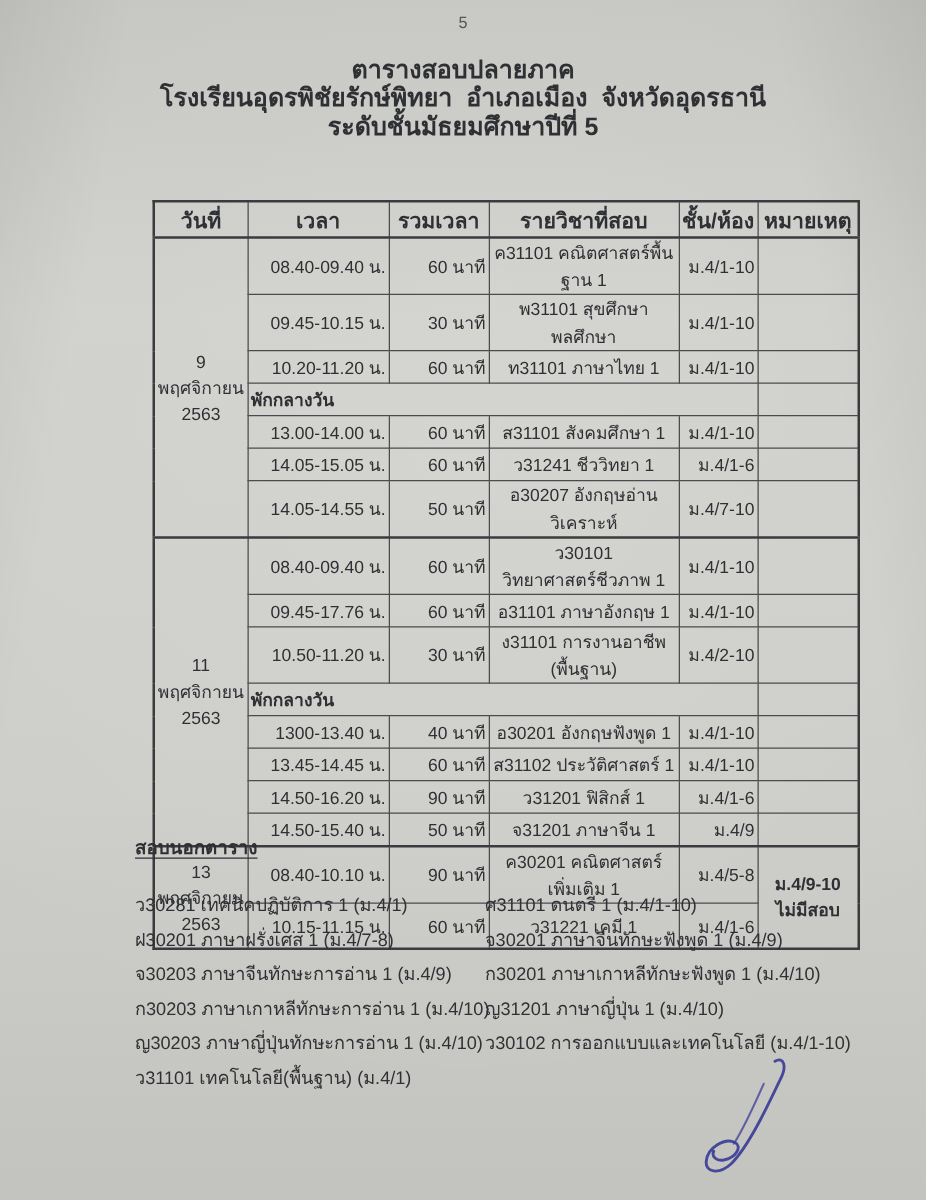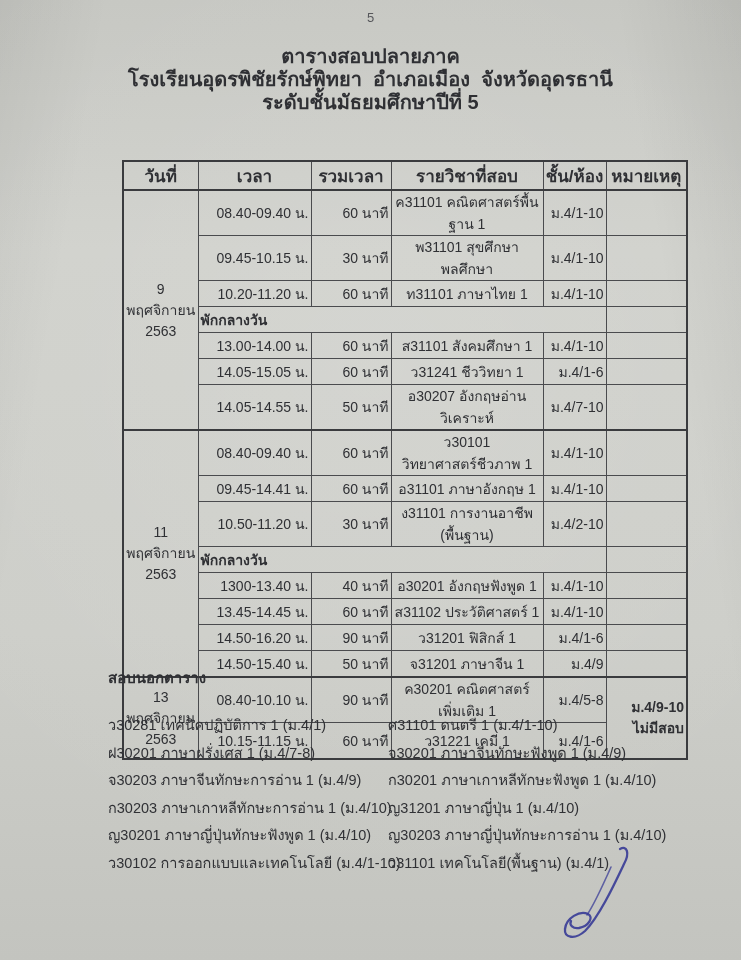--- a/index.html
+++ b/index.html
@@ -29,24 +29,24 @@
   .exam-table thead tr{border-bottom:2px solid #3a3b3e;}
   .exam-table th{height:25px;font-size:17px;font-weight:700;text-align:center;}
   .exam-table tbody{border-bottom:2.5px solid #3a3b3e;}
   .exam-table tbody:last-child{border-bottom:none;}
   .exam-table td{height:25px;}
   .exam-table tbody.g3 td{height:35px;}
   .date-cell{text-align:center;line-height:21px;}
   .time-cell,.dur-cell,.class-cell{text-align:right;}
   .subj-cell{text-align:center;padding-left:8px;}
   .lunch-cell{text-align:left;font-weight:700;height:26px;}
-  .note-text{text-align:right;padding-left:7px;font-size:14px;line-height:21px;font-weight:600;margin-left:35px;}
+  .note-text{text-align:center;padding-left:7px;font-size:14px;line-height:21px;font-weight:600;margin-left:35px;}
 
   .outside-section{position:absolute;left:108px;top:666px;width:540px;}
-  .outside-title{font-size:15px;font-weight:700;
+  .outside-title{font-size:15px;font-weight:700;text-decoration:underline;
     text-underline-offset:3px;margin-bottom:24px;color:#2f3034;}
   .outside-grid{display:grid;grid-template-columns:280px auto;}
   .outside-grid .cell{font-size:14.5px;height:27.5px;line-height:22px;
     white-space:nowrap;color:#303135;}
 
   .signature{position:absolute;left:523px;top:845px;}
 </style>
 </head>
 <body>
 
@@ -139,21 +139,21 @@
             <div>พฤศจิกายน</div>
             <div>2563</div>
           </td>
           <td class="time-cell">08.40-09.40 น.</td>
           <td class="dur-cell">60 นาที</td>
           <td class="subj-cell">ว30101 วิทยาศาสตร์ชีวภาพ 1</td>
           <td class="class-cell">ม.4/1-10</td>
           <td class="note-cell"></td>
         </tr>
         <tr>
-          <td class="time-cell">09.45-14.41 น.</td>
+          <td class="time-cell">09.45-17.76 น.</td>
           <td class="dur-cell">60 นาที</td>
           <td class="subj-cell">อ31101 ภาษาอังกฤษ 1</td>
           <td class="class-cell">ม.4/1-10</td>
           <td class="note-cell"></td>
         </tr>
         <tr>
           <td class="time-cell">10.50-11.20 น.</td>
           <td class="dur-cell">30 นาที</td>
           <td class="subj-cell">ง31101 การงานอาชีพ (พื้นฐาน)</td>
           <td class="class-cell">ม.4/2-10</td>
@@ -221,21 +221,20 @@
     <div class="outside-title">สอบนอกตาราง</div>
     <div class="outside-grid" id="outside-grid">
         <div class="cell">ว30281 เทคนิคปฏิบัติการ 1 (ม.4/1)</div>
         <div class="cell">ศ31101 ดนตรี 1 (ม.4/1-10)</div>
         <div class="cell">ฝ30201 ภาษาฝรั่งเศส 1 (ม.4/7-8)</div>
         <div class="cell">จ30201 ภาษาจีนทักษะฟังพูด 1 (ม.4/9)</div>
         <div class="cell">จ30203 ภาษาจีนทักษะการอ่าน 1 (ม.4/9)</div>
         <div class="cell">ก30201 ภาษาเกาหลีทักษะฟังพูด 1 (ม.4/10)</div>
         <div class="cell">ก30203 ภาษาเกาหลีทักษะการอ่าน 1 (ม.4/10)</div>
         <div class="cell">ญ31201 ภาษาญี่ปุ่น 1 (ม.4/10)</div>
-        <div class="cell">ญ30201 ภาษาญี่ปุ่นทักษะฟังพูด 1 (ม.4/10)</div>
         <div class="cell">ญ30203 ภาษาญี่ปุ่นทักษะการอ่าน 1 (ม.4/10)</div>
         <div class="cell">ว30102 การออกแบบและเทคโนโลยี (ม.4/1-10)</div>
         <div class="cell">ว31101 เทคโนโลยี(พื้นฐาน) (ม.4/1)</div>
       </div>
   </div>
 
   <svg class="signature" width="115" height="112" viewBox="0 0 115 112">
     <path d="M 97,4 C 104,0 107,8 101,19 C 91,40 76,72 62,86 C 52,95 41,93 42,84 C 43,73 57,65 65,69 C 71,72 66,81 56,83 C 50,84 46,80 48,76" fill="none" stroke="#3b3e97" stroke-width="2.3" stroke-linecap="round" opacity="0.92"></path>
     <path d="M 64,70 C 70,61 80,40 88,22" fill="none" stroke="#3b3e97" stroke-width="1.6" stroke-linecap="round" opacity="0.75"></path>
   </svg>

